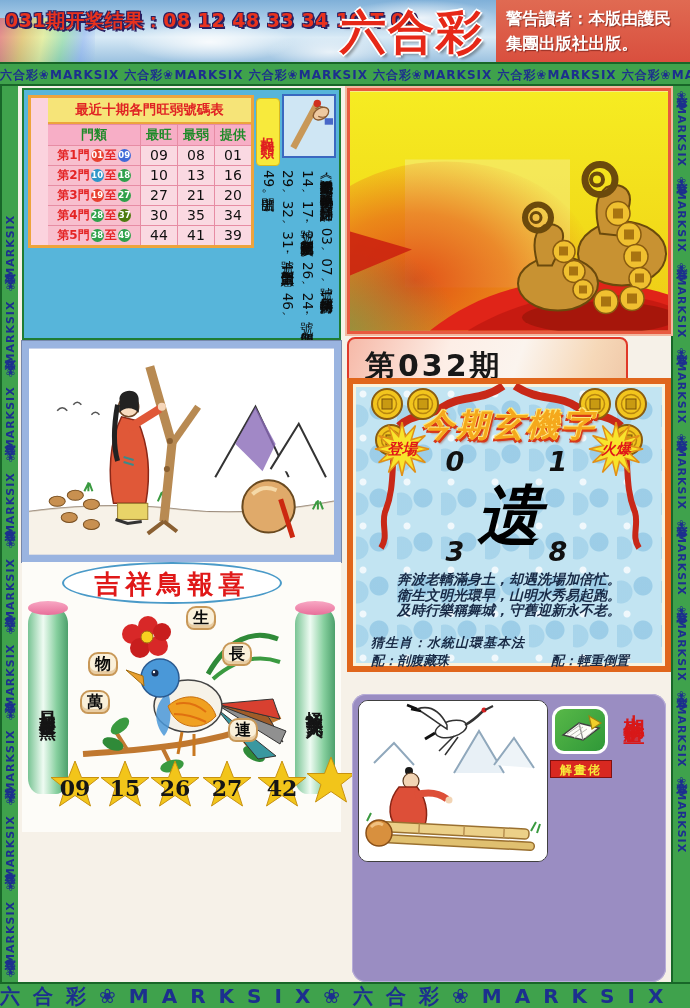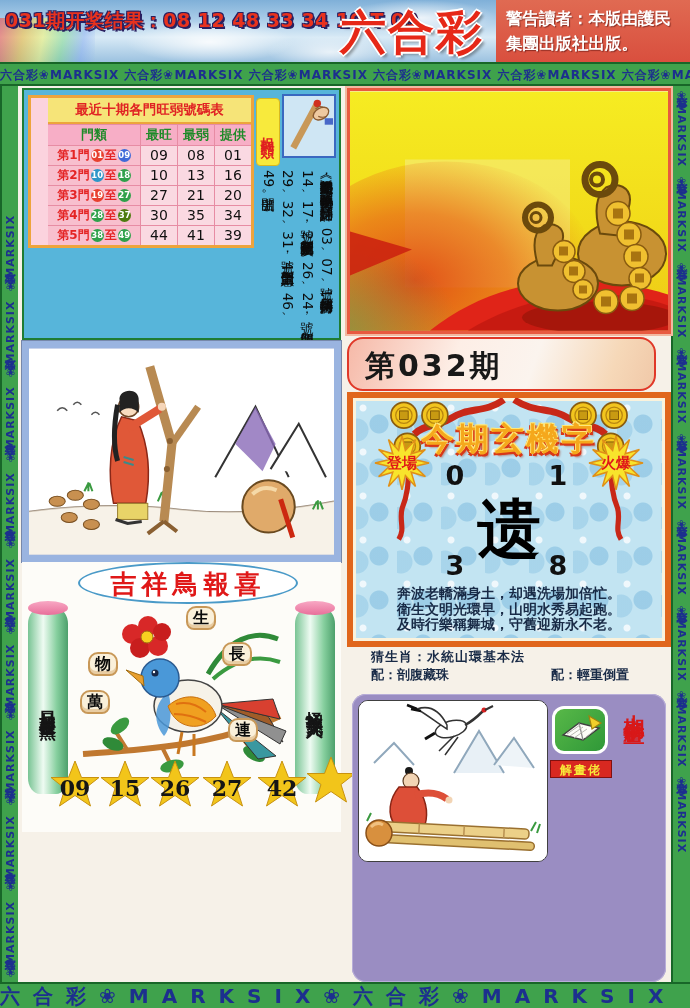--- a/index.html
+++ b/index.html
@@ -61,21 +61,21 @@
   .analysis{position:absolute;left:4px;top:80px;width:308px;height:164px;writing-mode:vertical-rl;
     font-size:13.5px;line-height:19.5px;color:#0c0c0c;}
 
   
   .panel-pic{position:absolute;left:22px;top:341px;width:319px;height:221px;background:#fff;
     border:7px solid #9ab4e0;box-shadow:inset 0 0 0 2px #5577c0,0 0 0 1px #7788aa;box-sizing:border-box;}
   .panel-pic svg{display:block;width:100%;height:100%;}
 
   
   .panel-bird{position:absolute;left:22px;top:562px;width:319px;height:270px;background:#fdfcf8;}
-  .bird-title{position:absolute;left:56px;top:0;width:220px;height:42px;border:2px solid #4a9ac8;
+  .bird-title{position:absolute;left:40px;top:0;width:220px;height:42px;border:2px solid #4a9ac8;
     border-radius:50%;background:#fff;color:#e01818;font-size:26px;font-weight:bold;text-align:center;
     line-height:40px;letter-spacing:5px;box-sizing:border-box;}
   .pillar{position:absolute;width:40px;height:186px;border-radius:12px/16px;
     background:linear-gradient(90deg,#79c494,#eefbf2 38%,#86cf9e 72%,#4da06c);}
   .pillar-cap{position:absolute;left:0;top:-7px;width:40px;height:14px;border-radius:50%;
     background:linear-gradient(180deg,#f8a8c4,#e86f9a);}
   .pillar-text{position:absolute;left:0;top:10px;width:100%;height:172px;writing-mode:vertical-rl;
     text-align:center;font-size:17px;font-weight:bold;color:#151515;line-height:40px;letter-spacing:2px;}
   .pillar-l{left:6px;top:46px;}
   .pillar-r{left:273px;top:46px;}
@@ -85,32 +85,32 @@
     box-shadow:inset 0 -3px 0 rgba(200,140,60,.35);}
   .star-item{position:absolute;top:198px;width:50px;height:52px;}
   .star-item svg{position:absolute;inset:0;}
   .star-num{position:absolute;left:0;top:15px;width:100%;text-align:center;font-size:22px;
     font-weight:bold;color:#151515;font-family:"DejaVu Serif","Liberation Serif",serif;}
 
   
   .panel-goats{position:absolute;left:347px;top:88px;width:324px;height:246px;border:3px solid #e85a40;
     box-shadow:0 0 0 2px #f2b8a0;box-sizing:border-box;overflow:hidden;}
   .panel-goats svg{display:block;width:100%;height:100%;}
-  .band-issue{position:absolute;left:347px;top:337px;width:309px;height:54px;border:2px solid #e03828;
-    border-radius:16px;box-sizing:border-box;
+  .band-issue{position:absolute;left:347px;top:337px;width:281px;height:54px;border:2px solid #e03828;
+    border-radius:8px;box-sizing:border-box;
     background:linear-gradient(110deg,#f6b9a8,#fdeee6 35%,#fbf4ee 60%,#f6d8b8 85%,#f0c8a8);}
   .band-text{margin:7px 0 0 16px;font-size:30px;font-weight:bold;color:#181818;letter-spacing:3px;}
 
-  .panel-mystery{position:absolute;left:347px;top:392px;width:324px;height:255px;border:6px solid #e0661c;
+  .panel-mystery{position:absolute;left:347px;top:378px;width:324px;height:294px;border:6px solid #e0661c;
     box-shadow:inset 0 0 0 3px #faf2dc;box-sizing:border-box;background-color:#c2e4f2;
     background-image:
       radial-gradient(circle at 10px 10px, rgba(255,255,255,.75) 3px, rgba(255,255,255,0) 4px),
       radial-gradient(circle at 26px 26px, rgba(110,178,218,.45) 9px, rgba(110,178,218,0) 10px),
       radial-gradient(circle at 4px 32px, rgba(110,178,218,.3) 11px, rgba(110,178,218,0) 12px);
-    background-size:44px 44px;}
+    background-size:44px 44px;font-style:italic;}
   .m-decor{position:absolute;inset:0;width:100%;height:100%;}
   .m-title{position:absolute;left:0;top:20px;width:100%;text-align:center;font-size:32px;font-weight:bold;
     color:#f5a81c;letter-spacing:3px;
     text-shadow:-1px -1px 0 #fde87a,1px -1px 0 #fde87a,-2px 2px 0 #d83818,2px 2px 0 #d83818,3px 3px 2px rgba(150,30,0,.4);}
   .burst{position:absolute;width:58px;height:54px;top:38px;}
   .burst svg{position:absolute;inset:0;}
   .burst-text{position:absolute;left:0;top:18px;width:100%;text-align:center;font-size:15px;
     font-weight:bold;color:#e01818;}
   .burst-l{left:20px;}.burst-r{left:234px;}
   .m-num{position:absolute;width:36px;text-align:center;font-size:27px;font-weight:bold;color:#101010;}

